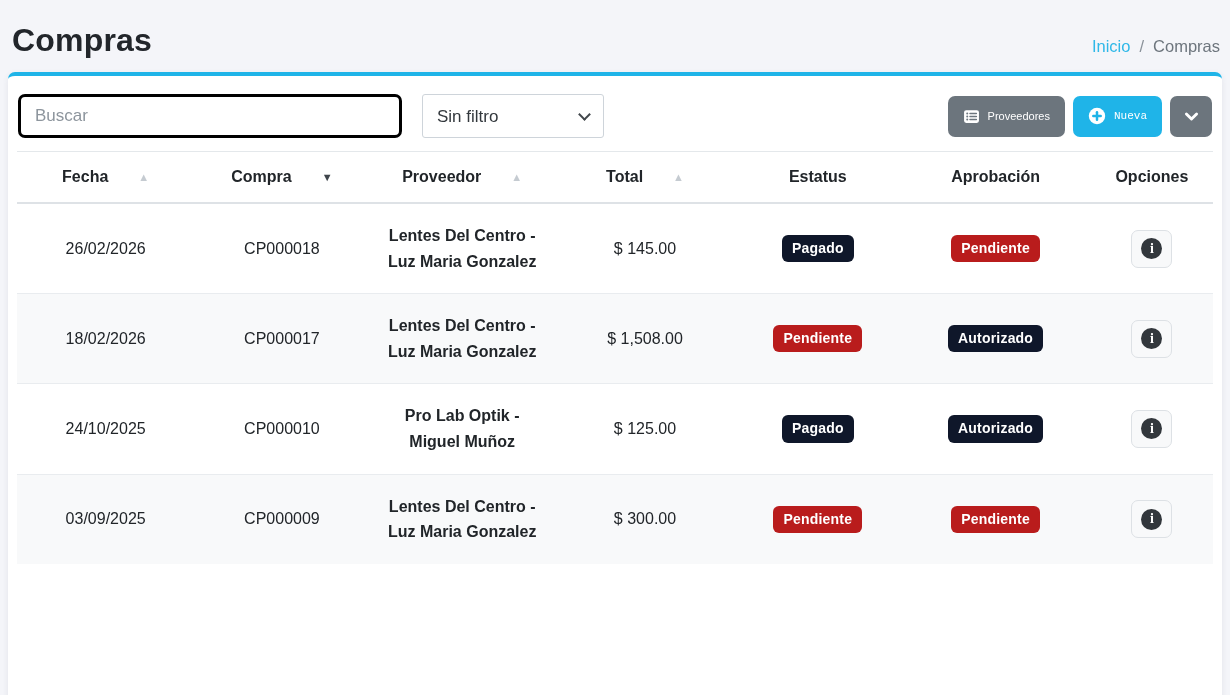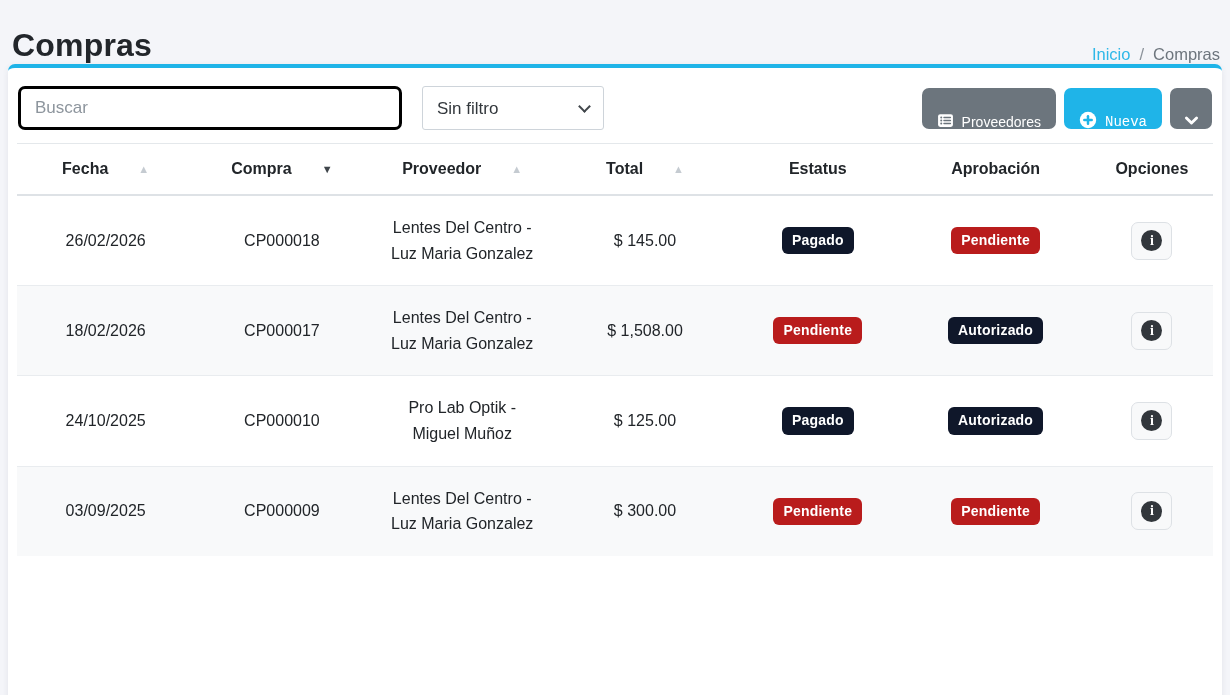--- a/index.html
+++ b/index.html
@@ -6,22 +6,22 @@
   html,body { margin:0; padding:0; }
   body { font-family: "Liberation Sans", sans-serif; }
 
   .viewport {
     width:1230px; height:695px; overflow:hidden; position:relative;
     background:#f4f5f9;
   }
 
   
   .page-header {
-    display:flex; justify-content:space-between; align-items:flex-end;
-    height:64px; padding:9px 10px 0 12px;
+    display:flex; justify-content:space-between; align-items:center;
+    height:72px; padding:9px 10px 0 12px;
   }
   .page-title { font-size:32px; font-weight:700; color:#22262b; letter-spacing:.2px; }
   .breadcrumb { padding-top:11px; font-size:16.5px; color:#6d757d; display:flex; gap:9px; align-items:center; }
   .breadcrumb-link { color:#2fb8e8; cursor:pointer; text-decoration:none; }
   .breadcrumb-sep { color:#8a9199; }
   .breadcrumb-current { color:#6d757d; }
 
   
   .card {
     margin:0 8px; background:#fff; border-radius:7px;
@@ -45,43 +45,43 @@
     padding:0 34px 0 14px; font-size:17px; color:#33383d; background:#fff;
     font-family:inherit; cursor:pointer; outline:none;
   }
   .select-wrap .chevron {
     position:absolute; right:15px; top:16px; width:9px; height:9px;
     border-right:2px solid #41464b; border-bottom:2px solid #41464b;
     transform:rotate(45deg); pointer-events:none;
   }
   .toolbar-right { margin-left:auto; display:flex; gap:8px; }
   .btn {
-    display:inline-flex; align-items:flex-end; gap:8px; height:41px;
-    padding:0 15px; border:none; border-radius:7px; font-size:14px;
+    display:inline-flex; align-items:center; gap:8px; height:41px;
+    padding:0 15px; border:none; border-radius:7px; font-size:11px;
     color:#fff; cursor:pointer; font-family:inherit; line-height:1;
   }
   .btn-gray { background:#6c757d; }
   .btn-cyan { background:#1fb4e8;font-family:Liberation Mono, monospace; }
   .btn-icon-only { width:42px; padding:0; justify-content:center; }
 
   
   .table-wrap { padding:0 9px; }
   table { width:100%; border-collapse:collapse; text-align:center; color:#212529; table-layout:fixed; }
   th {
     font-size:16px; font-weight:700; color:#212529;
     padding:16px 8px; border-top:1px solid #e4e8eb; border-bottom:2px solid #dee2e6;
     cursor:pointer; white-space:nowrap;
   }
   .sort-arrow { display:inline-block; margin-left:30px; font-size:11px; vertical-align:1px; }
   .sort-muted  { color:#c5cbd1; }
   .sort-active { color:#3f454b; }
   td { font-size:16px; padding:19px 8px; line-height:1.6; vertical-align:middle; }
   tbody tr + tr td { border-top:1px solid #e9ecef; }
   tbody tr:nth-child(even) { background:#f8f9fa; }
-  .prov-inner { display:inline-block; max-width:152px; }
+  .prov-inner { display:inline-block; max-width:152px;font-weight:bold; }
 
   .badge {
     display:inline-block; padding:5px 10px 6px; border-radius:6px;
     color:#fff; font-size:14px; font-weight:700; line-height:1.15; letter-spacing:.2px;
   }
   .badge-green { background:#0f172a;text-align:center; }
   .badge-gray  { background:#b91c1c; }
 
   .info-btn {
     display:inline-flex; align-items:center; justify-content:center;

